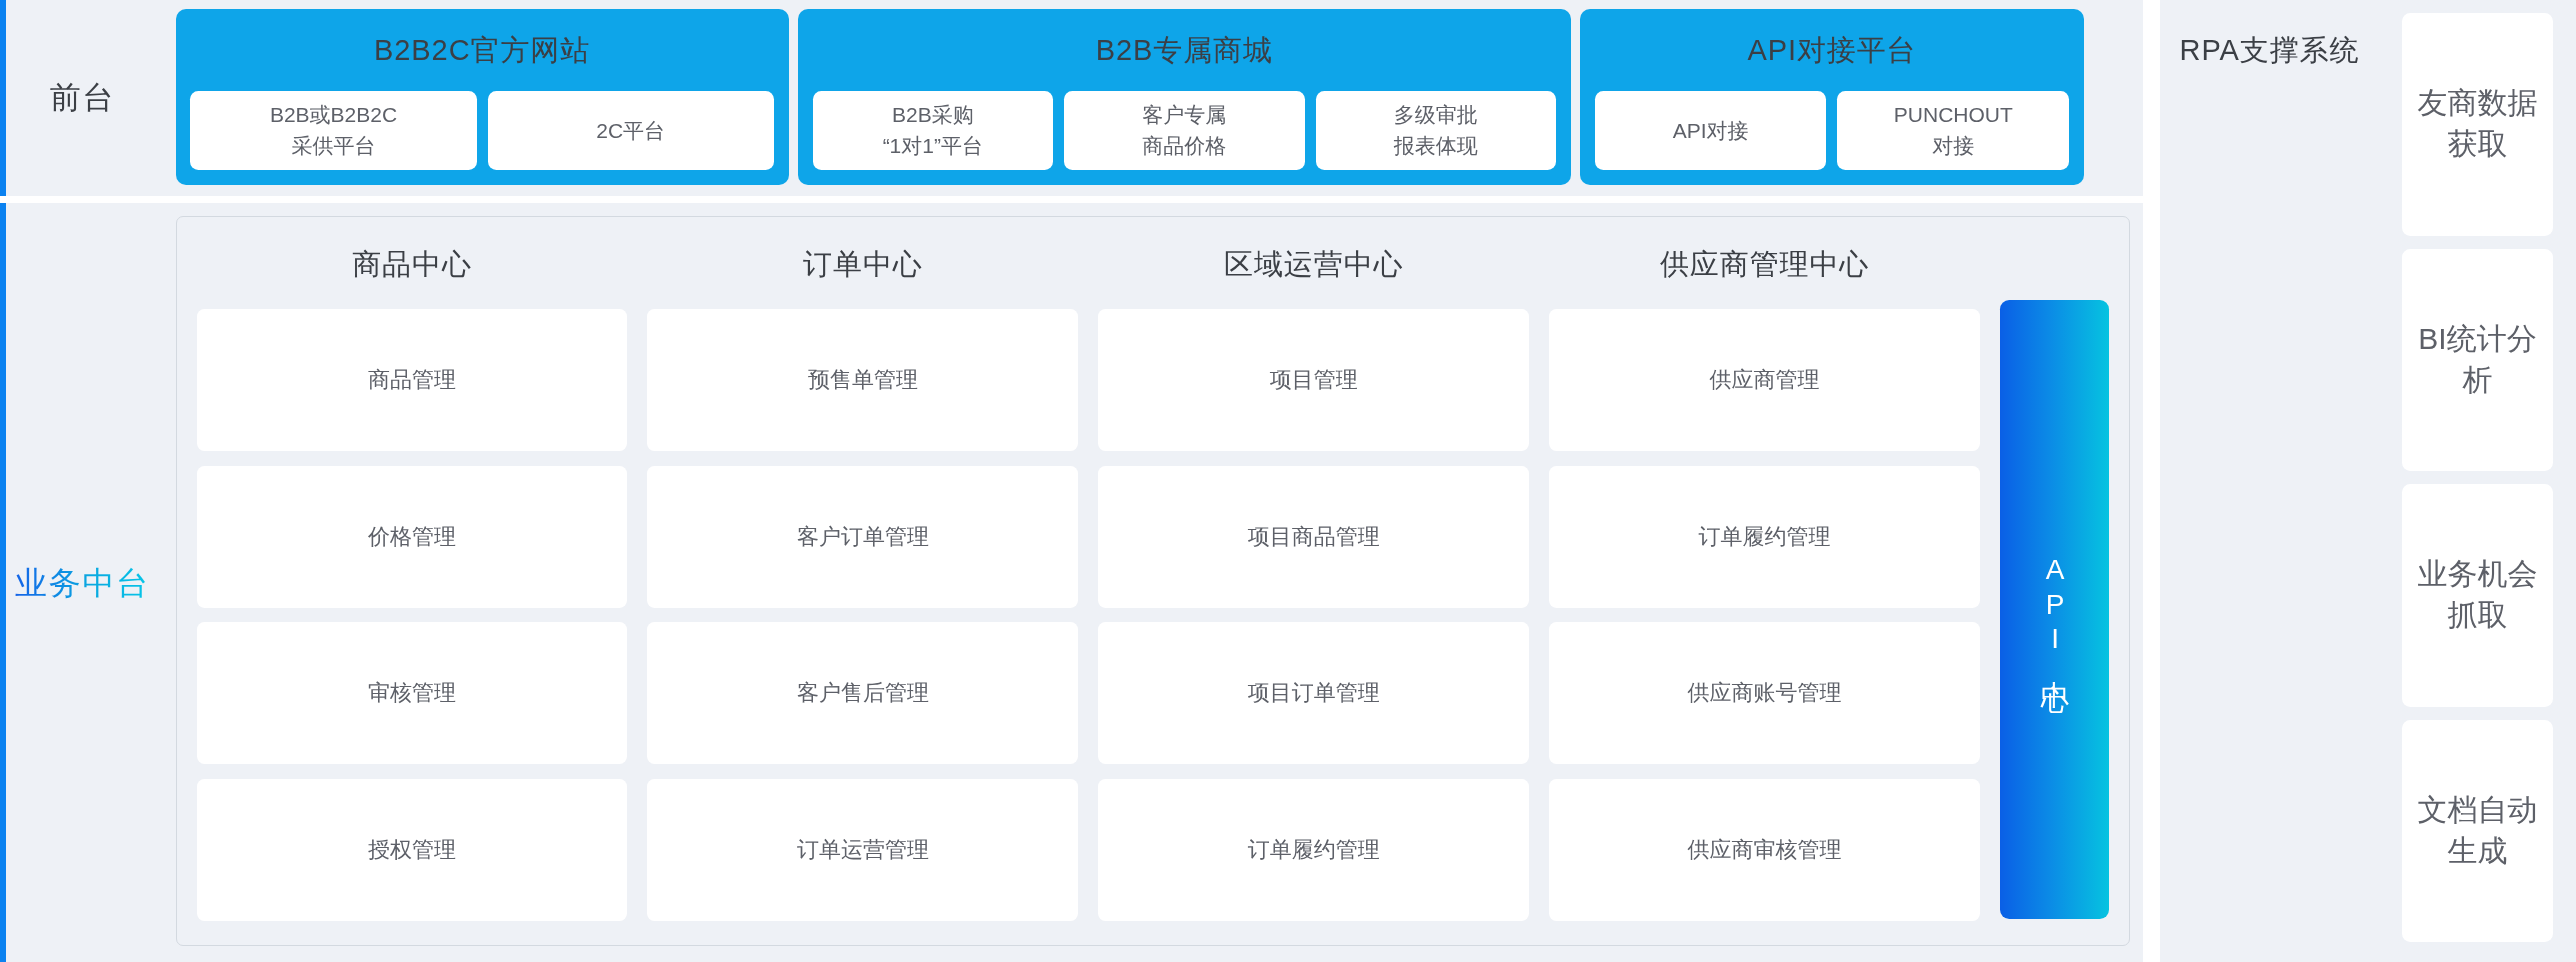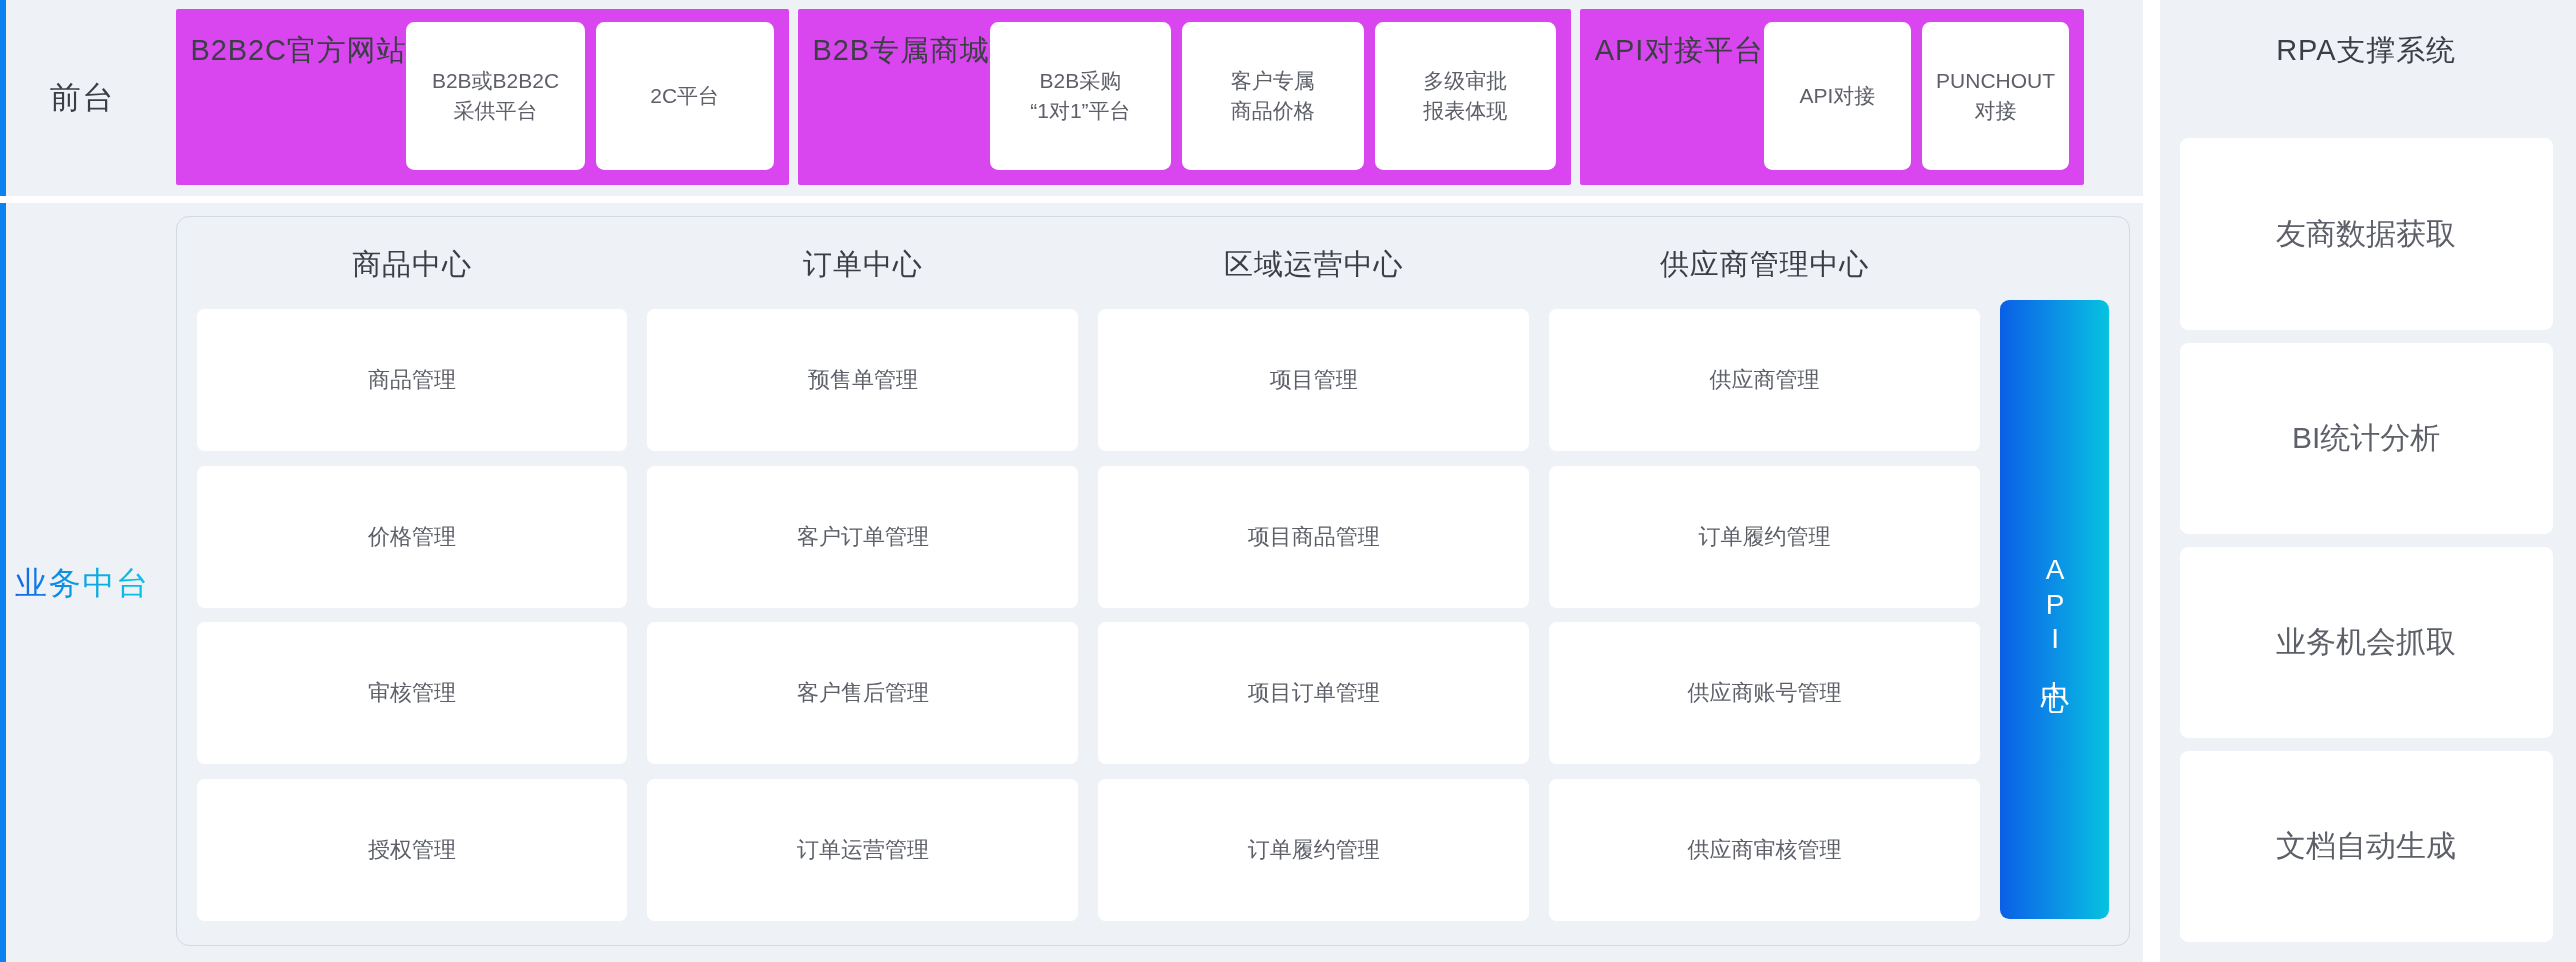--- a/index.html
+++ b/index.html
@@ -50,25 +50,26 @@
   
   .front-zone {
     background: #eef1f6;
     display: flex;
     align-items: stretch;
     gap: 9.2px;
     padding: 9.2px 13px 11px 16.6px;
     box-sizing: border-box;
   }
   .group-panel {
-    background: #d946ef;
-    border-radius: 2px;
+    background: #0ea5e9;
+    border-radius: 10px;
     padding: 13px 14.8px 14.8px 14.8px;
     box-sizing: border-box;
     display: flex;
+    flex-direction: column;
   }
   .group-title {
     text-align: center;
     font-size: 29px;
     color: #3b3f45;
     letter-spacing: 0.9px;
     padding: 9.2px 0 20px 0;
   }
   .group-cards {
     display: flex;
@@ -102,21 +103,21 @@
   .mid-zone {
     background: #eef1f6;
     padding: 13px 13px 16.6px 16.6px;
     box-sizing: border-box;
     display: flex;
   }
   .mid-frame {
     flex: 1;
     border: 1.8px solid #d3d9e0;
     background: #eef1f6;
-    border-radius: 13px;
+    border-radius: 7px;
     padding: 16.6px 20px 24px 20px;
     box-sizing: border-box;
     display: flex;
     gap: 20px;
     align-items: stretch;
   }
   .center-col {
     flex: 1;
     display: flex;
     flex-direction: column;
@@ -171,21 +172,21 @@
 
   
   .gutter { background: #ffffff; }
   .rpa-col {
     grid-column: 4;
     grid-row: 1 / span 3;
     background: #eef1f6;
     padding: 13px 24px 20px 20px;
     box-sizing: border-box;
     display: flex;
-    flex-direction: column;
+    flex-direction: row;
     gap: 43px;
   }
   .rpa-title {
     text-align: center;
     font-size: 29px;
     color: #3b3f45;
     letter-spacing: 0.9px;
     padding: 18.4px 0 24px 0;
   }
   .rpa-items {

